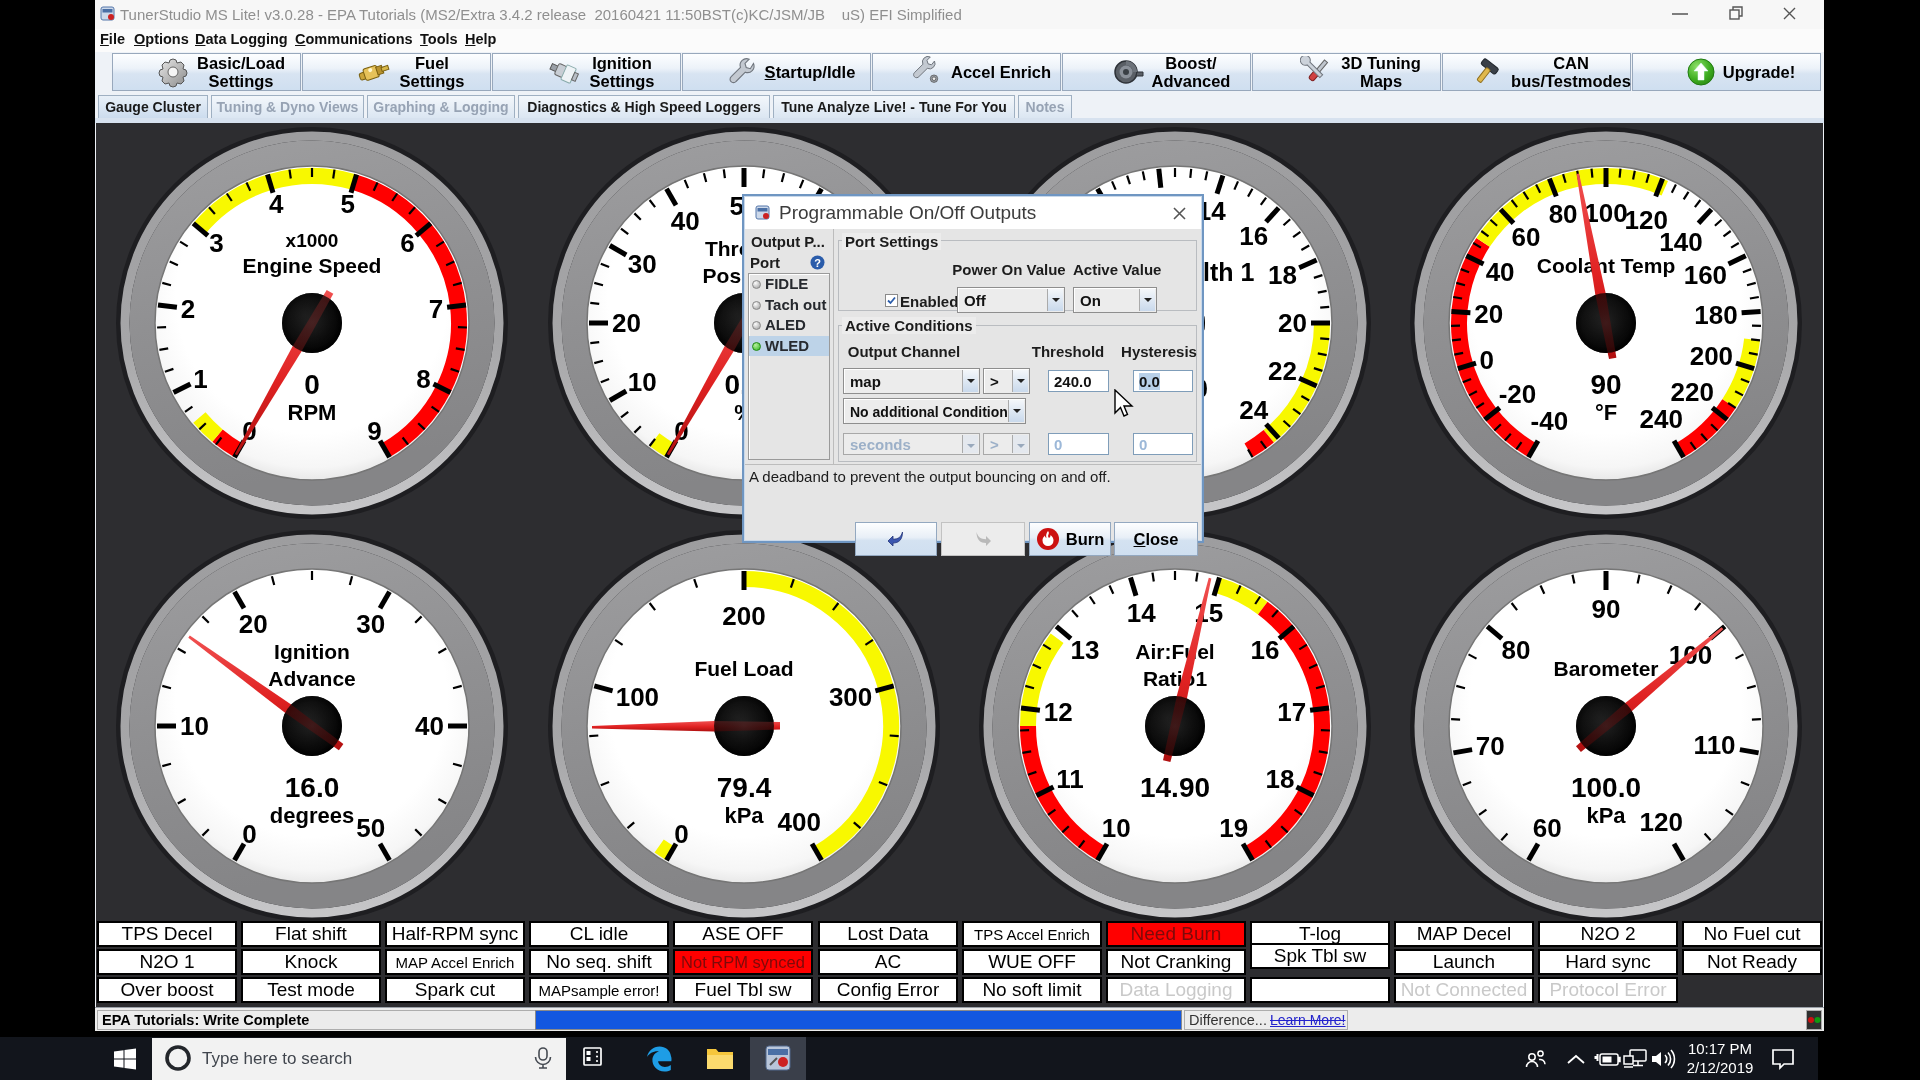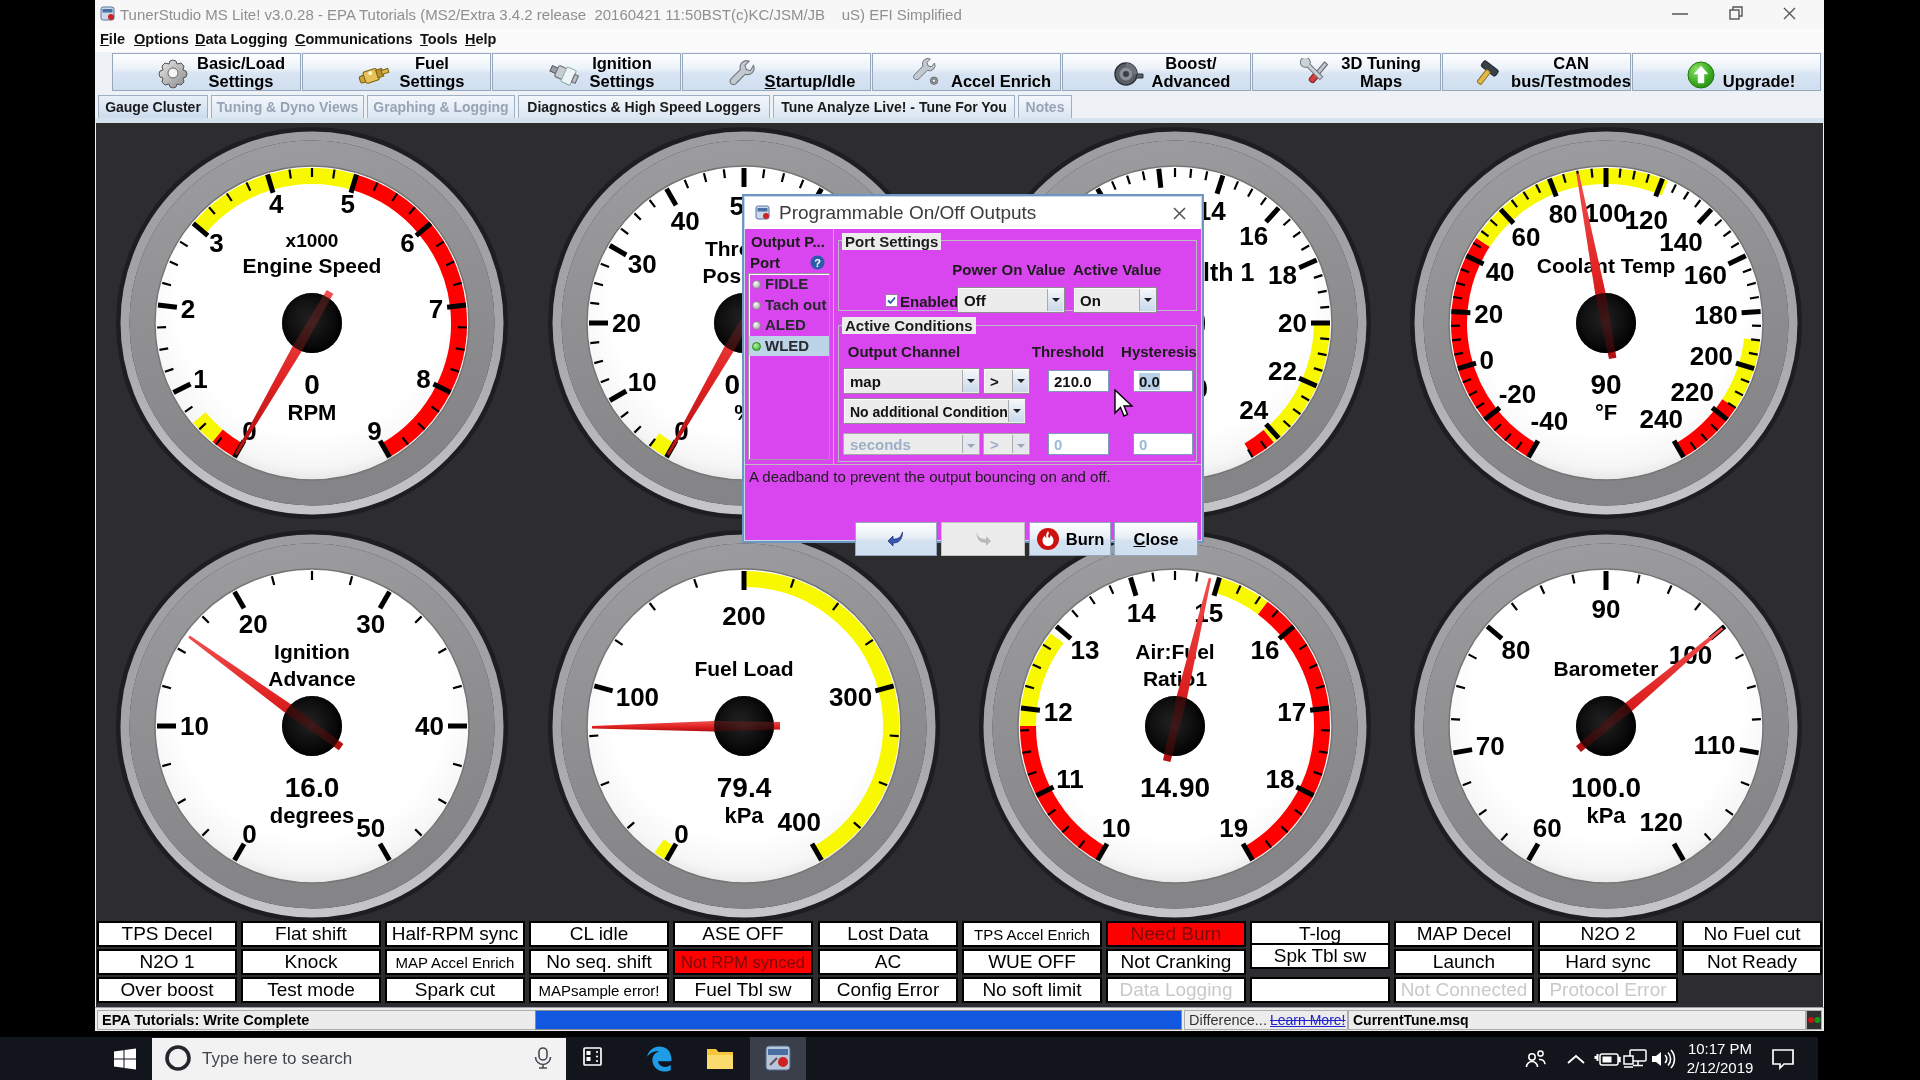--- a/index.html
+++ b/index.html
@@ -4,21 +4,21 @@
 html,body { width:1920px; height:1080px; background:#000; overflow:hidden;
   font-family:"Liberation Sans", sans-serif; }
 #win { position:absolute; left:95px; top:0; width:1729px; height:1031px; background:#eef2f7; }
 #titlebar { position:absolute; left:0; top:0; width:100%; height:29px; background:#f7f7f7; }
 #titlebar .tt { position:absolute; left:25px; top:6px; font-size:15px; color:#8f8f8f; white-space:pre; }
 #menubar { position:absolute; left:0; top:29px; width:100%; height:23px; background:#fbfbfb; }
 #menubar span { position:absolute; top:2px; font-size:14.5px; font-weight:bold; color:#111; }
 #toolbar { position:absolute; left:0; top:52px; width:100%; height:40px; background:#eef2f7; }
 .tbb { position:absolute; top:1px; width:189px; height:38px; border:1px solid #98a8bc;
   background:linear-gradient(180deg,#fdfeff 0%,#ecf2f9 40%,#d8e4f2 55%,#cfdff0 100%);
-  display:flex; align-items:flex-end; justify-content:center;padding-left:28px; }
+  display:flex; align-items:center; justify-content:center;padding-left:28px; }
 .tbt { font-size:16.5px; font-weight:bold; color:#000; text-align:center; line-height:18px; margin-left:7px; }
 .tbi { display:flex; }
 #tabrow { position:absolute; left:0; top:93px; width:100%; height:25px; background:#eef2f7; }
 .tab { position:absolute; top:2px; height:23px; border:1px solid #9fb0c2; border-bottom:none;
   background:linear-gradient(180deg,#f3f7fb,#dbe6f2); font-size:14px; font-weight:bold;
   text-align:center; line-height:22px; color:#1a1a1a; }
 .tab.active { background:linear-gradient(180deg,#e8f0f8,#ccdcee); }
 .tab.dis { color:#97a3b4; }
 #substrip { position:absolute; left:0; top:118px; width:100%; height:5px; background:#d7e2ef; }
 #dark { position:absolute; left:1px; top:123px; width:1727px; height:884px; background:#2d2d30; }
@@ -32,21 +32,21 @@
   border-top:1px solid #9aa0a8; font-size:14.5px; }
 .ss { position:absolute; top:2px; height:20px; white-space:nowrap; border:1px solid #adadad; background:#ececec; }
 #prog { background:#1257e0; border:1px solid #8a8a8a; }
 #leds { background:#2f2f2f; }
 #taskbar { position:absolute; left:0; top:1037px; width:1818px; height:43px; background:#12151c; }
 #search { position:absolute; left:152px; top:1px; width:414px; height:42px; background:#f2f2f2; }
 #search span { position:absolute; left:50px; top:11px; font-size:17px; color:#41464e; }
 #appbtn { position:absolute; left:750px; top:0; width:56px; height:43px; background:#3a3f4a; }
 #clock { position:absolute; left:1684px; top:3px; width:72px; color:#fff; font-size:15px; text-align:center; line-height:18.5px; }
 #dlg { position:absolute; left:742px; top:194px; width:462px; height:349px;
-  border:2px solid #6f96c2; background:#d946ef; box-shadow:0 0 0 1px #c8d8ea inset; z-index:50; }
+  border:2px solid #6f96c2; background:#e5e5e5; box-shadow:0 0 0 1px #c8d8ea inset; z-index:50; }
 .dtitle { position:absolute; left:1px; top:1px; width:456px; height:32px; background:#fff;
   display:flex; align-items:center; font-size:19px; color:#3c3c3c; }
 .dx { position:absolute; right:14px; top:9px; }
 .dbody { position:absolute; left:1px; top:33px; width:456px; height:312px; font-size:15px; }
 .blab { position:absolute; font-weight:bold; color:#1c1c1c; white-space:nowrap; }
 .blab.bg { background:#ececec; padding:0 3px; }
 #plist { position:absolute; left:3px; top:44px; width:82px; height:187px;
   border:1px solid #9a9a9a; box-shadow:1px 1px 0 #fff inset; }
 .pitem { height:20.5px; font-weight:bold; color:#26292e; line-height:20px; padding-left:16px; position:relative; white-space:nowrap; }
 .pitem.sel { background:#bdd3e8; }
@@ -773,23 +773,20 @@
  </div>
  <div id="statusbar">
    <div class="ss" style="left:2px;width:444px">
         <span style="position:absolute;left:4px;top:1px;font-weight:bold">EPA Tutorials: Write Complete</span>
       </div>
    <div class="ss" id="prog" style="left:440px;width:647px"></div>
    <div class="ss" style="left:1089px;width:164px">
         <span style="position:absolute;left:4px;top:1px;color:#333">Difference...</span>
         <span style="position:absolute;left:85px;top:1px;color:#2222cc;font-size:14px;text-decoration:underline line-through">Learn More!</span>
       </div>
-   <div class="ss" style="left:1253px;width:458px">
-        <span style="position:absolute;left:4px;top:1px;font-weight:bold;font-size:14px">CurrentTune.msq</span>
-      </div>
    <div class="ss" id="leds" style="left:1711px;width:16px"><svg width="14" height="18" viewBox="0 0 14 18">
           <circle cx="4" cy="9" r="3" fill="#cc1111"></circle>
           <circle cx="10.5" cy="9" r="3" fill="#119911"></circle>
         </svg></div>
  </div>
 </div>
 <div id="taskbar">
   <div id="search">
       <span>Type here to search</span>
     </div>
@@ -925,21 +922,21 @@
   <div class="blab" style="left:281px;top:114px;width:84px;text-align:center">Threshold</div>
   <div class="blab" style="left:372px;top:114px;width:84px;text-align:center">Hysteresis</div>
   <div class="combo" style="left:98px;top:139px;width:137px">
         <span>map</span>
         <b class="ca"></b>
       </div>
   <div class="combo" style="left:238px;top:139px;width:47px">
         <span>&gt;</span>
         <b class="ca"></b>
       </div>
-  <div class="tf" style="left:303px;top:141px;width:61px">210.0</div>
+  <div class="tf" style="left:303px;top:141px;width:61px">240.0</div>
   <div class="tf" style="left:388px;top:141px;width:60px"><span class="hl">0.0</span></div>
   <div class="combo" style="left:98px;top:169px;width:183px">
         <span style="font-size:14px;top:5px">No additional Condition</span>
         <b class="ca"></b>
       </div>
   <div class="combo dis" style="left:98px;top:204px;width:137px">
         <span>seconds</span>
         <b class="ca"></b>
       </div>
   <div class="combo dis" style="left:238px;top:204px;width:47px">

